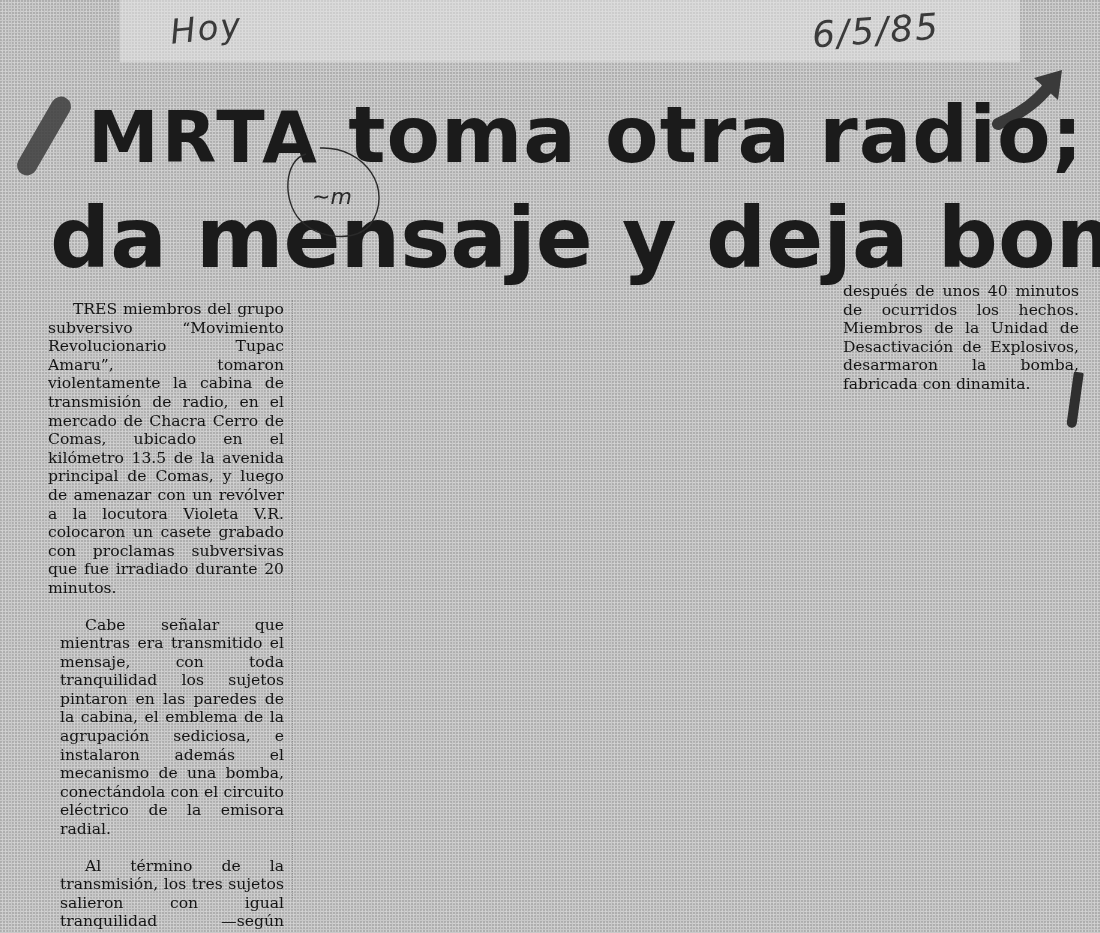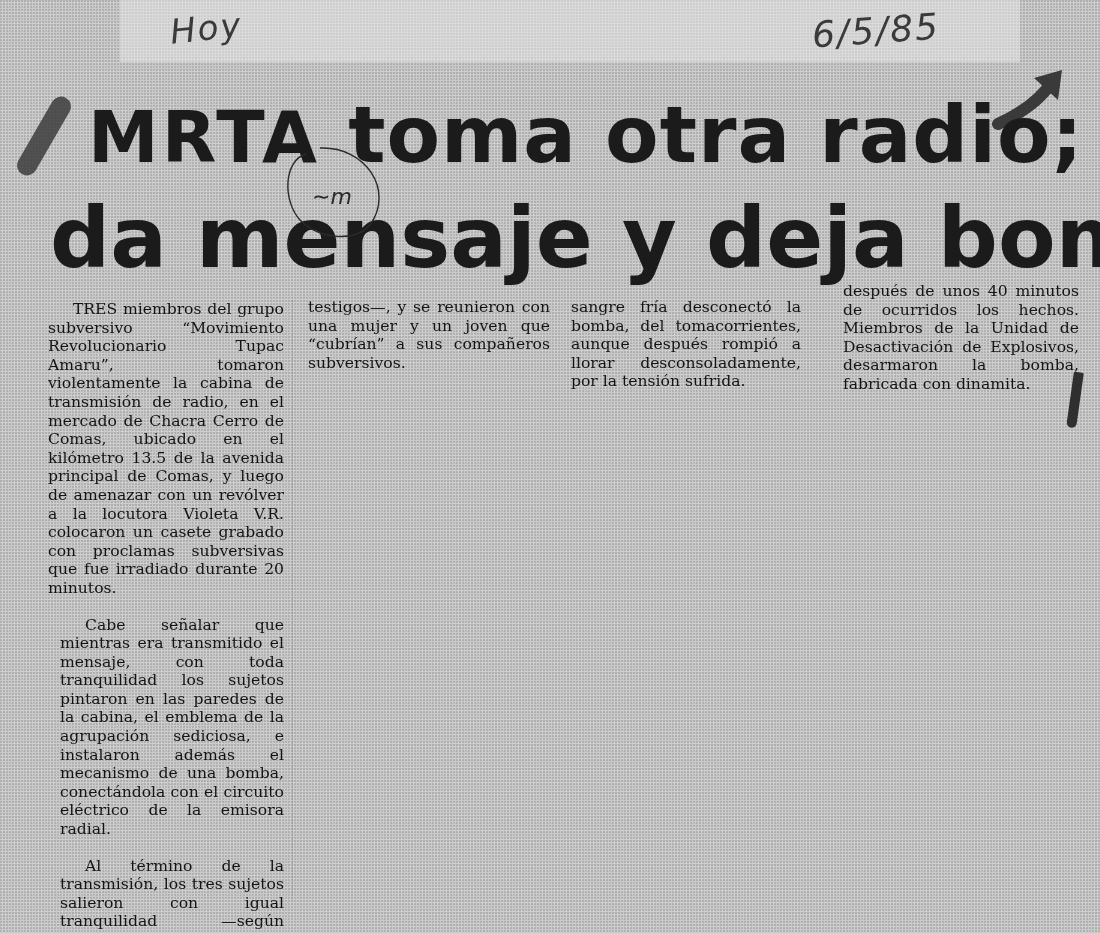--- a/index.html
+++ b/index.html
@@ -88,24 +88,22 @@
 
 <div class="col col1">
   <p>TRES miembros del grupo subversivo “Movimiento Revolucionario Tupac Amaru”, tomaron violentamente la cabina de transmisión de radio, en el mercado de Chacra Cerro de Comas, ubicado en el kilómetro 13.5 de la avenida principal de Comas, y luego de amenazar con un revólver a la locutora Violeta V.R. colocaron un casete grabado con proclamas subversivas que fue irradiado durante 20 minutos.</p>
   <p class="gap">Cabe señalar que mientras era transmitido el mensaje, con toda tranquilidad los sujetos pintaron en las paredes de la cabina, el emblema de la agrupación sediciosa, e instalaron además el mecanismo de una bomba, conectándola con el circuito eléctrico de la emisora radial.</p>
   <p class="gap">Al término de la transmisión, los tres sujetos salieron con igual tranquilidad —según manifestaron algunos</p>
 </div>
 
 <div class="col-rule"></div>
 
 <div class="col col2">
-  <p class="cont">testigos—, y se reunieron con una mujer y un joven que “cubrían” a sus compañeros subversivos.</p>
 </div>
 
 <div class="col col3">
-  <p class="cont">sangre fría desconectó la bomba, del tomacorrientes, aunque después rompió a llorar desconsoladamente, por la tensión sufrida.</p>
 </div>
 
 <div class="col col4">
   <p class="cont">después de unos 40 minutos de ocurridos los hechos. Miembros de la Unidad de Desactivación de Explosivos, desarmaron la bomba, fabricada con dinamita.</p>
 </div>
 
 <div class="marker-tick"></div>
 
 </body></html>

